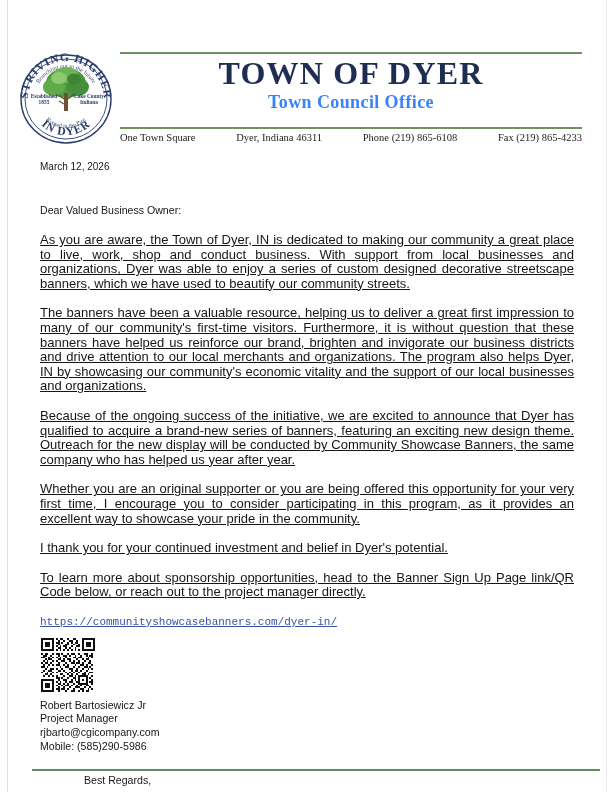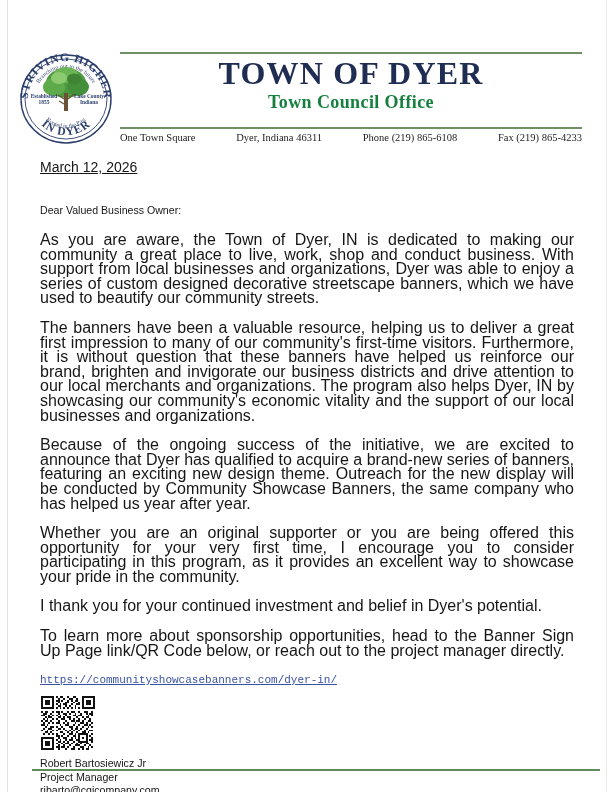--- a/index.html
+++ b/index.html
@@ -64,21 +64,21 @@
     font-weight: bold;
     letter-spacing: 1.2px;
     color: #1f2d52;
     line-height: 34px;
   }
   .org-subtitle {
     font-family: "Liberation Serif", serif;
     font-size: 18px;
     font-weight: bold;
     letter-spacing: 0.4px;
-    color: #15803d;
+    color: #3b82f6;
     line-height: 24px;
   }
   .contact-row {
     position: absolute;
     left: 120px; top: 90px;
     width: 462px;
     display: flex;
     justify-content: space-between;
     font-family: "Liberation Serif", serif;
     font-size: 10.5px;
@@ -86,35 +86,35 @@
   }
   .contact-row span { white-space: nowrap; text-align: right; }
 
   
   .body-area {
     position: absolute;
     left: 40px; top: 160px;
     width: 534px;
   }
   .date-line {
-    font-size: 14px;
+    font-size: 10px;
     line-height: 14px;
     margin-bottom: 29px;
-    text-decoration: underline;
   }
   .salutation {
     font-size: 10.6px;
     line-height: 14px;
     margin-bottom: 16px;
   }
   p.para {
     margin: 0 0 15px 0;
-    font-size: 16px;
+    font-size: 13px;
     line-height: 14.6px;
     text-align: justify;
+    text-decoration: underline;
   }
   .link-line {
     margin: 0 0 8px 0;
     font-size: 11px;
     line-height: 15px;
     font-family: Liberation Mono, monospace;
   }
   .link-line a {
     color: #3a53a4;
     text-decoration: underline;

